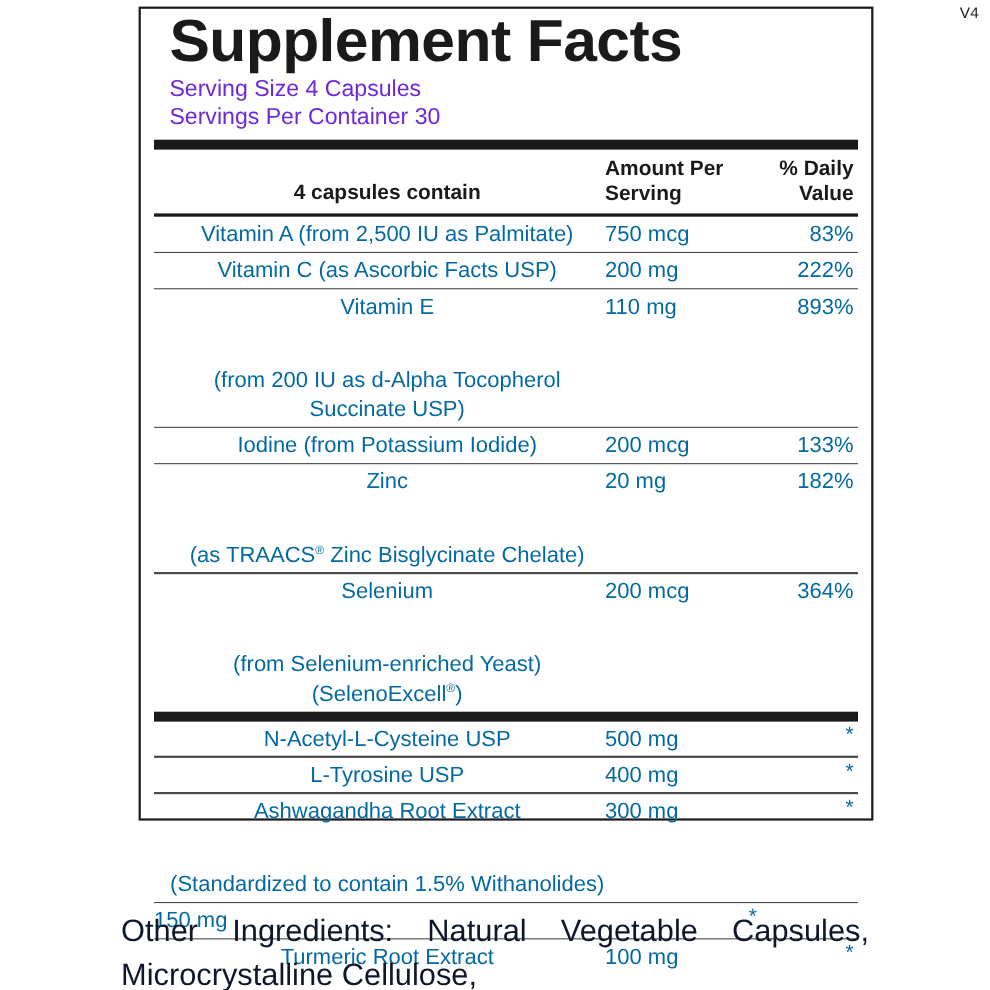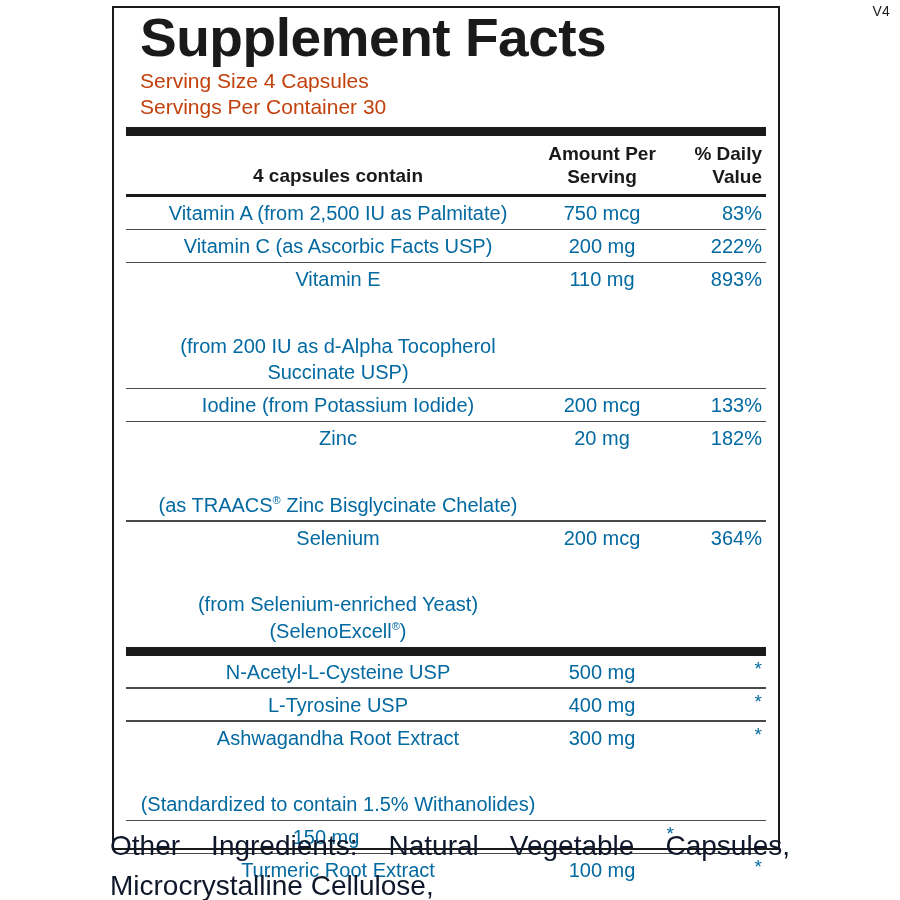--- a/index.html
+++ b/index.html
@@ -19,22 +19,22 @@
     top: 4px; right: 10px;
     font-size: 14px;
     letter-spacing: 0.2px;
     color: #1a1a1a;
     line-height: 1;
   }
 
   
   .panel {
     position: absolute;
-    left: 112px; top: 6px;
-    width: 668px; height: 844px;
+    left: 126px; top: 6px;
+    width: 668px; height: 740px;
     border: 2.5px solid #1a1a1a;
     background: #fff;
     padding: 0 12px;
   }
 
   
   .title {
     font-size: 54px;
     font-weight: bold;
     line-height: 1.03;
@@ -44,21 +44,21 @@
     margin: 2px 0 2px 14px;
     white-space: nowrap;
     color: #1a1a1a;
   }
 
   
   .serving-block { margin: 2px 0 0 14px; }
   .serving-line {
     font-size: 21px;
     line-height: 1.28;
-    color: #c2410c;
+    color: #6d28d9;
     white-space: nowrap;
   }
 
   
   .rule-thick {
     height: 9px;
     background: #1a1a1a;
     margin: 6px 0 0 0;
   }
   .rule-thick-mid {
@@ -70,21 +70,21 @@
   .rule-thin { height: 1.4px; background: #4a4a4a; }
 
   
   .trow {
     display: grid;
     grid-template-columns: 1fr 142px 88px;
     align-items: start;
     column-gap: 0;
   }
   .c-name  { padding-left: 14px; text-align: center; }
-  .c-amt   { text-align: center; padding-right: 10px; }
+  .c-amt   { text-align: left; padding-right: 10px; }
   .c-dv    { text-align: right; padding-right: 4px; }
 
   
   .hdr { padding: 7px 0 6px 0; }
   .hdr .c-name {
     font-size: 19px; font-weight: bold;
     align-self: end; padding-bottom: 1px;
   }
   .hdr .c-amt, .hdr .c-dv {
     font-size: 19px; font-weight: bold; line-height: 1.18;

